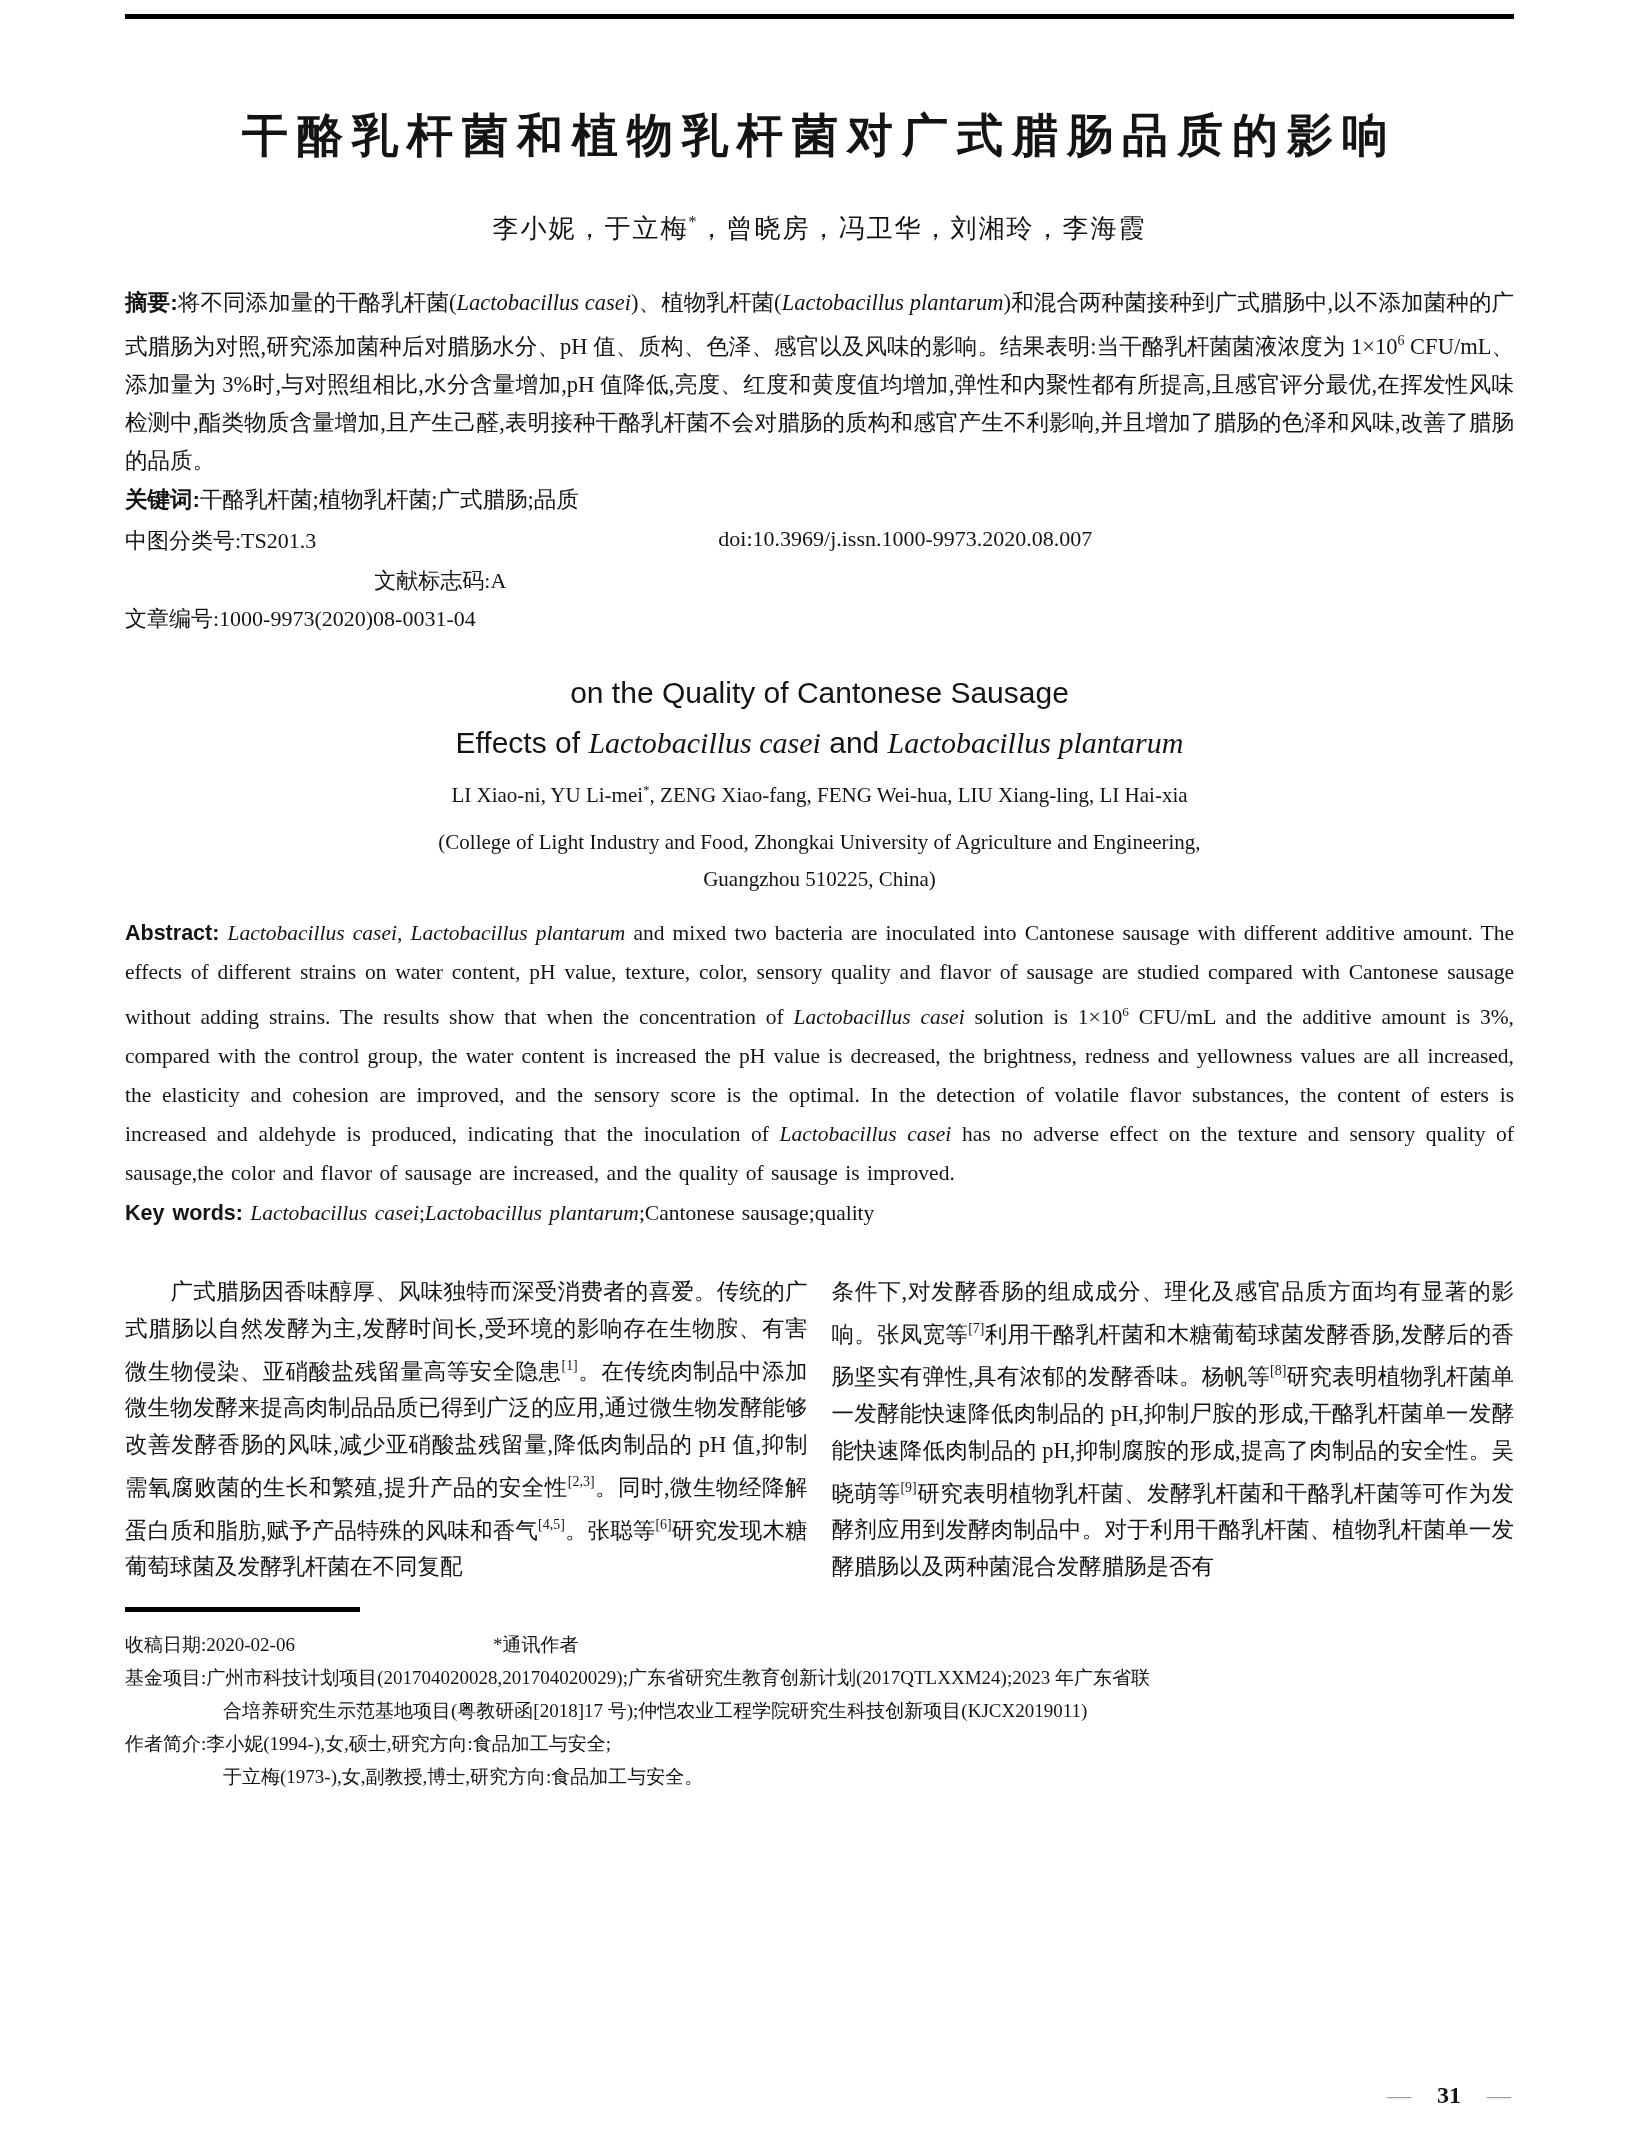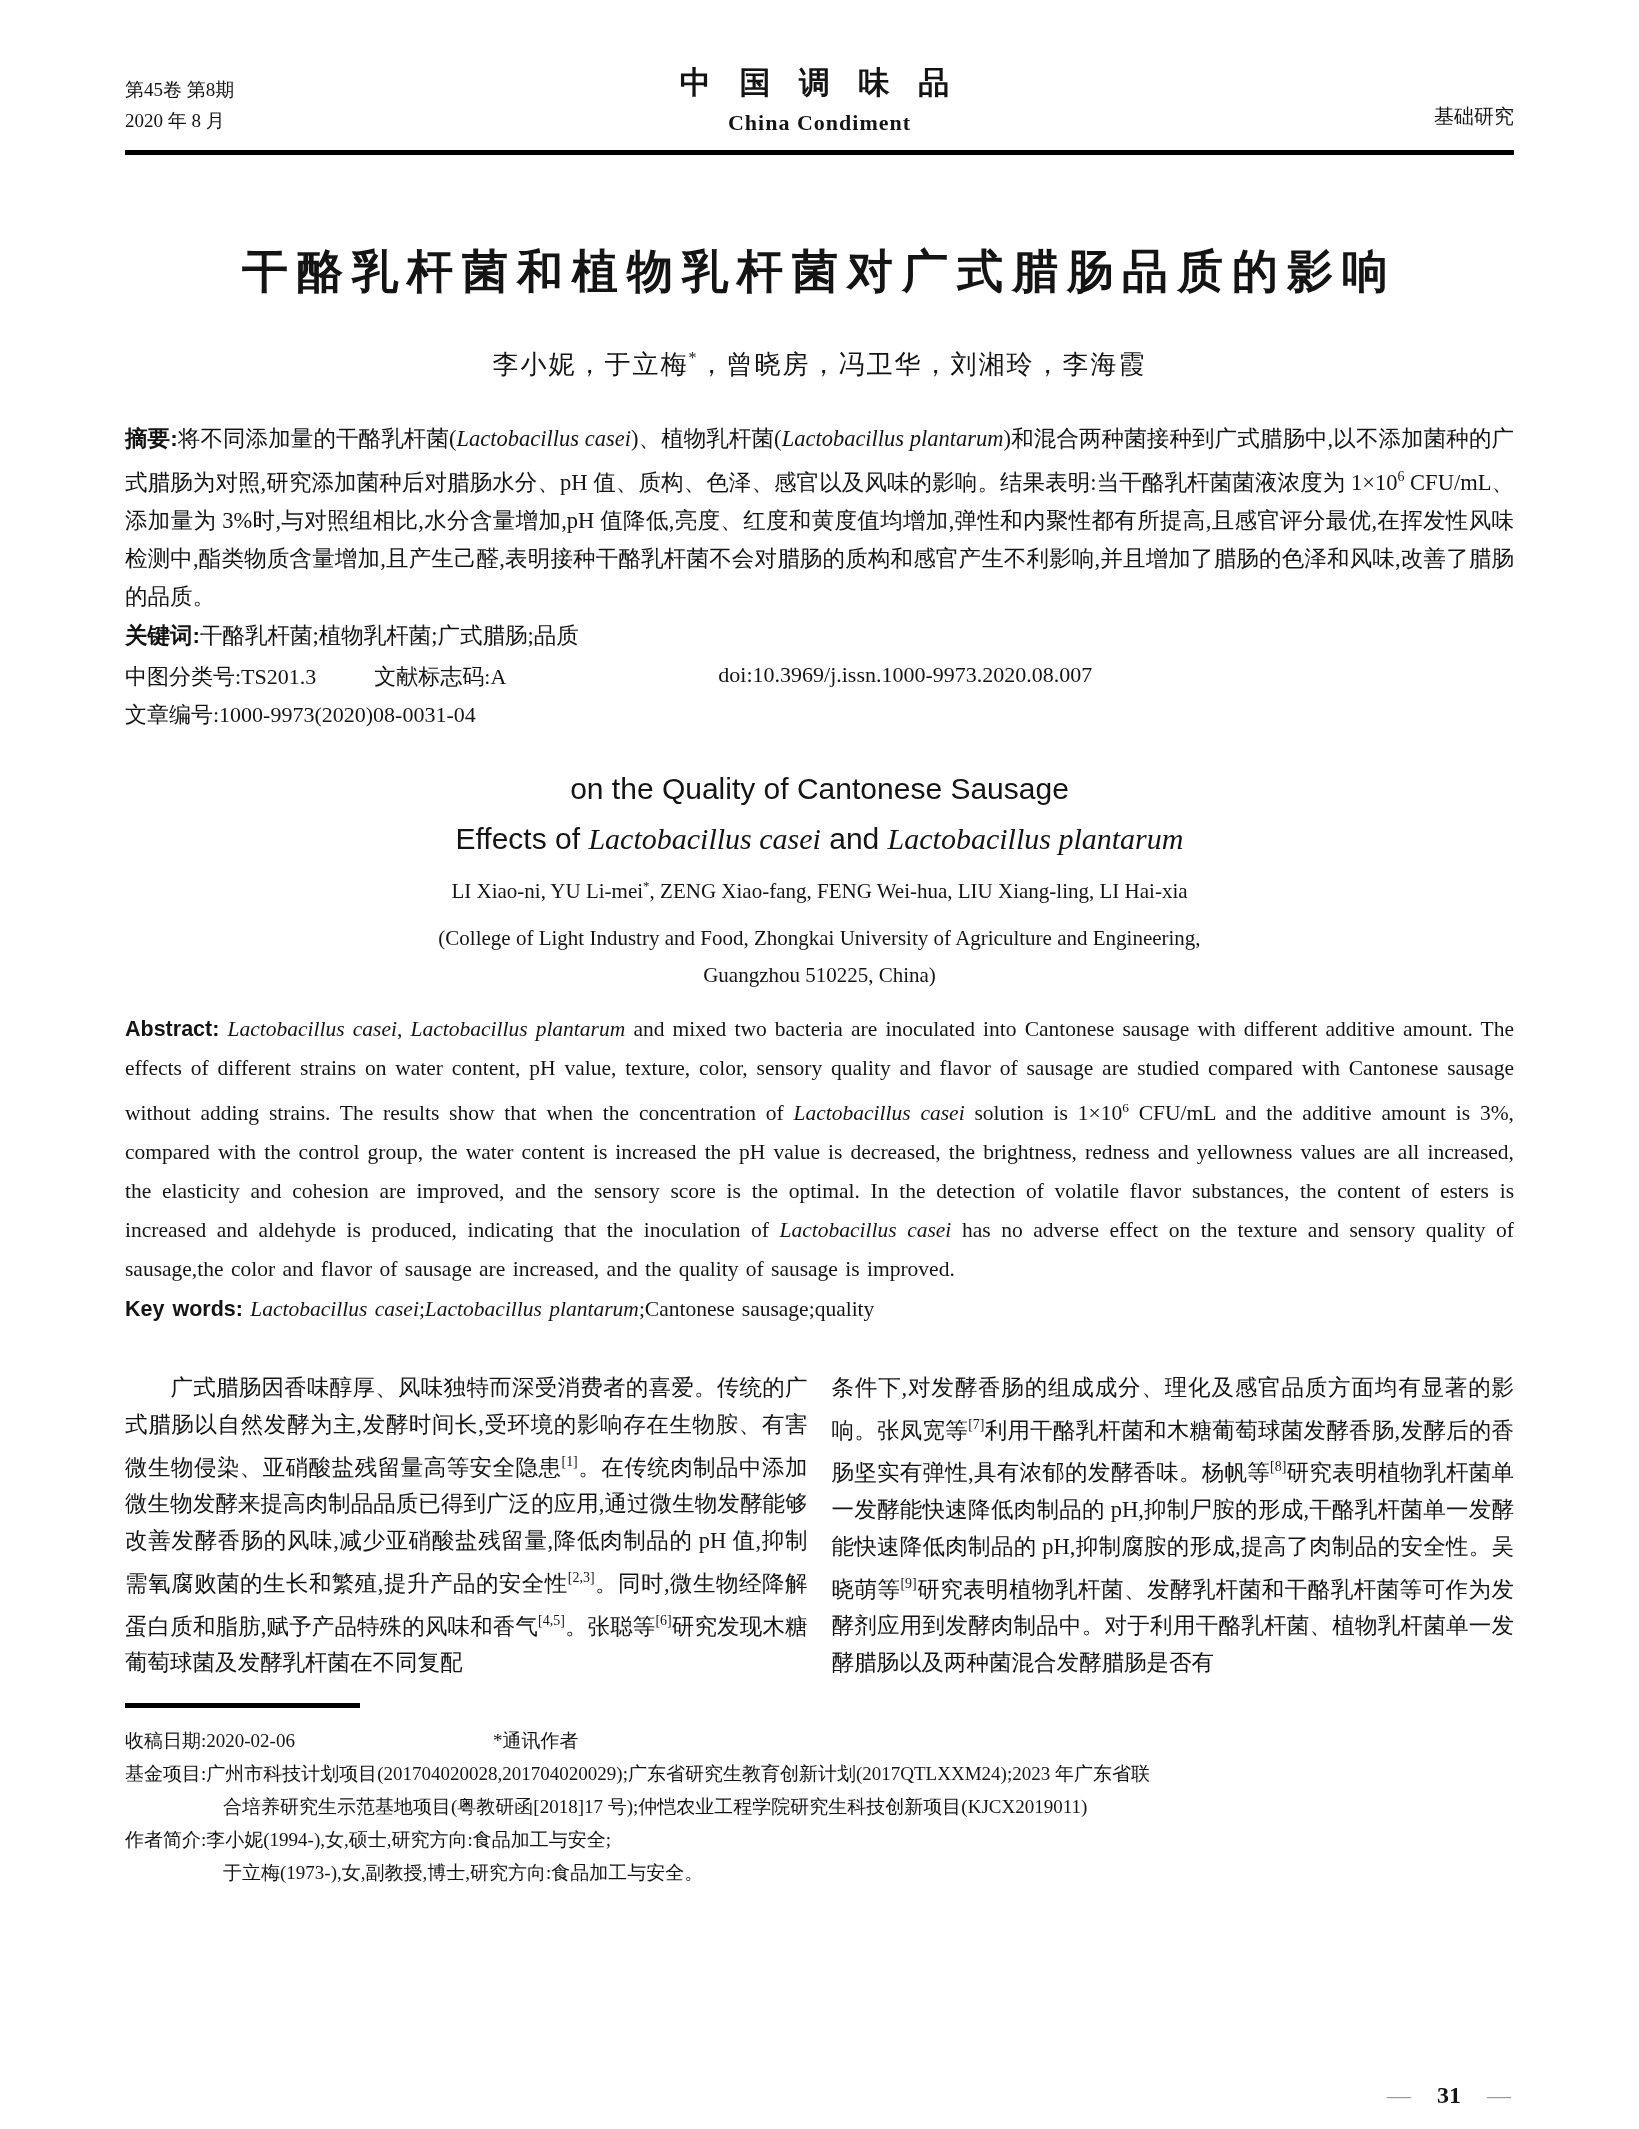--- a/index.html
+++ b/index.html
@@ -29,21 +29,21 @@
     font-family:"Liberation Sans","DejaVu Sans",sans-serif;
     font-weight:bold; font-size:46px; letter-spacing:9px;
   }
   .authors-cn { margin-top:44px; text-align:center; font-size:26px; letter-spacing:2px; }
   .affiliation-cn { margin-top:20px; text-align:center; font-size:22px; }
 
   .zh-par { font-size:22.5px; line-height:38px; text-align:justify; }
   .abstract-cn { margin-top:38px; }
   .keywords-cn { margin-top:1px; }
   .meta-line { display:flex; margin-top:7px; font-size:22px; }
-  .meta-line .m2 { margin-left:58px; }
+  .meta-line .m2 { margin-left:58px;margin-top:40px; }
   .meta-line .m3 { margin-left:212px; }
   .article-id { margin-top:8px; font-size:22px; }
 
   
   .title-en {
     margin-top:34px; text-align:center; font-size:30px; line-height:50px;
     font-family:"Liberation Sans","DejaVu Sans",sans-serif;
   }
   .authors-en { margin-top:14px; text-align:center; font-size:21px; }
   .affil-en { margin-top:16px; text-align:center; font-size:21px; line-height:37px; }
@@ -72,31 +72,20 @@
   .it { font-style:italic; font-family:"Liberation Serif","DejaVu Serif",serif; }
   .bd { font-weight:bold; }
   .sans { font-family:"Liberation Sans","DejaVu Sans",sans-serif; }
   sup { font-size:0.62em; }
 </style>
 </head>
 <body>
 
 <div class="page">
 
-  <div class="header">
-    <div class="header-left">
-      <div>第45卷 第8期</div>
-      <div>2020 年 8 月</div>
-    </div>
-    <div class="header-center">
-      <div class="journal-cn">中 国 调 味 品</div>
-      <div class="journal-en">China Condiment</div>
-    </div>
-    <div class="header-right">基础研究</div>
-  </div>
   <div class="rule-top"></div>
 
   <div class="title-cn">干酪乳杆菌和植物乳杆菌对广式腊肠品质的影响</div>
   <div class="authors-cn"><span>李小妮，于立梅</span><sup>*</sup><span>，曾晓房，冯卫华，刘湘玲，李海霞</span></div>
 
   <div class="zh-par abstract-cn"><span class="bd sans">摘要:</span><span>将不同添加量的干酪乳杆菌(</span><span class="it">Lactobacillus casei</span><span>)、植物乳杆菌(</span><span class="it">Lactobacillus plantarum</span><span>)和混合两种菌接种到广式腊肠中,以不添加菌种的广式腊肠为对照,研究添加菌种后对腊肠水分、pH 值、质构、色泽、感官以及风味的影响。结果表明:当干酪乳杆菌菌液浓度为 1×10</span><sup>6</sup><span> CFU/mL、添加量为 3%时,与对照组相比,水分含量增加,pH 值降低,亮度、红度和黄度值均增加,弹性和内聚性都有所提高,且感官评分最优,在挥发性风味检测中,酯类物质含量增加,且产生己醛,表明接种干酪乳杆菌不会对腊肠的质构和感官产生不利影响,并且增加了腊肠的色泽和风味,改善了腊肠的品质。</span></div>
   <div class="zh-par keywords-cn"><span class="bd sans">关键词:</span><span>干酪乳杆菌;植物乳杆菌;广式腊肠;品质</span></div>
 
   <div class="meta-line">
     <span class="m1">中图分类号:TS201.3</span>

